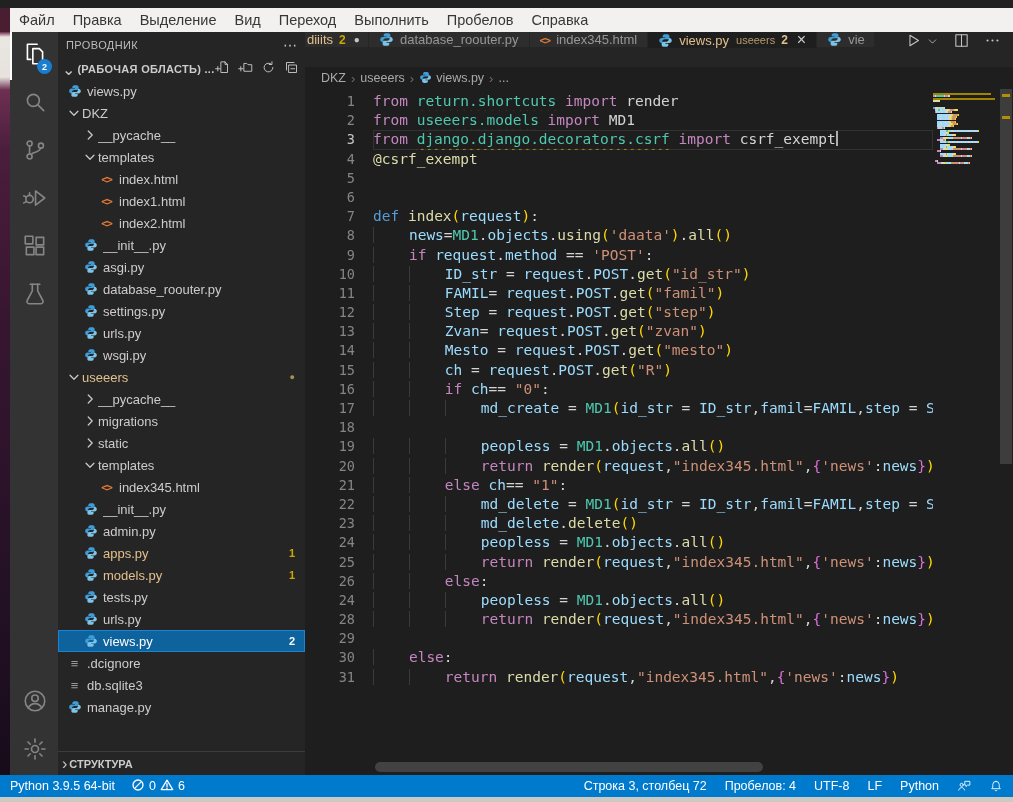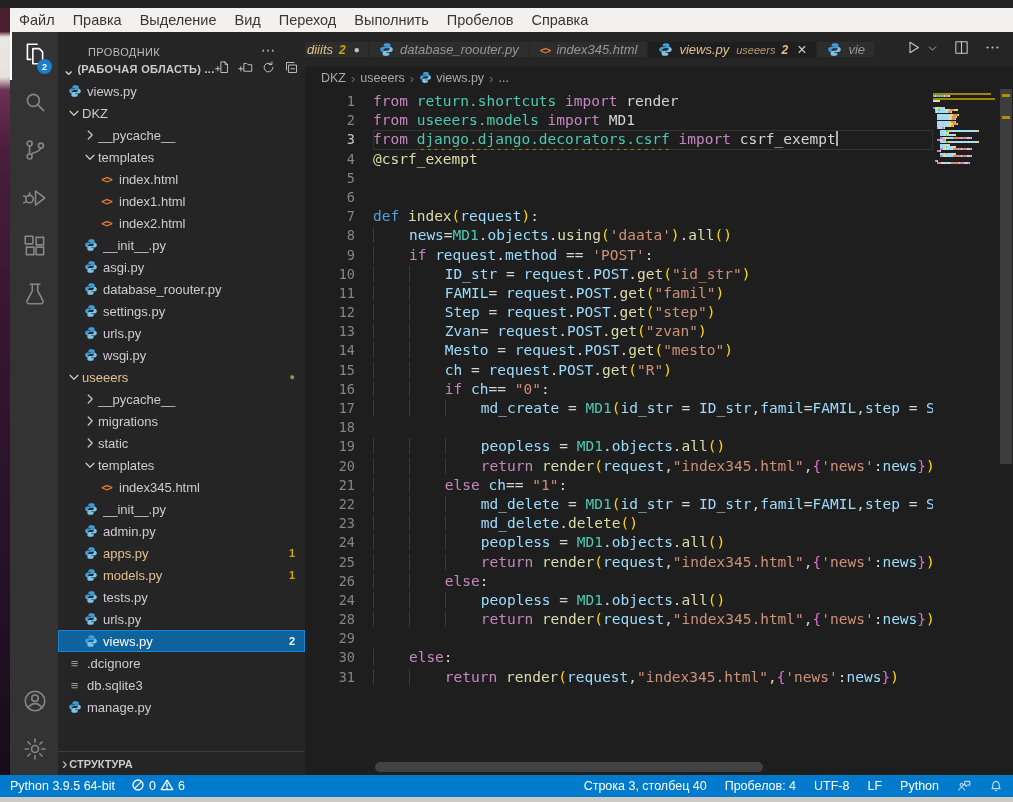--- a/index.html
+++ b/index.html
@@ -21,21 +21,21 @@
   
   .activitybar { width:48px; background:#333333; flex:0 0 auto; display:flex; flex-direction:column; align-items:stretch; }
   .act-item { height:48px; display:flex; align-items:center; justify-content:center; color:#858585; position:relative; border-left:2px solid transparent; cursor:pointer; }
   .act-item.active { color:#ffffff; border-left-color:#ffffff; }
   .act-item svg { width:26px; height:26px; }
   .act-badge { position:absolute; right:6px; bottom:6px; background:#1a7ed0; color:#fff; font-size:9px; font-weight:bold; min-width:15px; height:15px; border-radius:8px; display:flex; align-items:center; justify-content:center; }
   .act-spacer { flex:1 1 auto; }
 
   
   .sidebar { width:247px; background:#252526; flex:0 0 auto; display:flex; flex-direction:column; overflow:hidden; }
-  .sb-title-row { height:26px; display:flex; align-items:flex-end; padding:0 30px; flex:0 0 auto; }
+  .sb-title-row { height:26px; display:flex; align-items:center; padding:0 8px; flex:0 0 auto; }
   .sb-title { font-size:11px; color:#bbbbbb; letter-spacing:.4px; flex:1; }
   .sb-more { color:#c5c5c5; font-size:14px; cursor:pointer; }
   .sb-section { height:22px; display:flex; align-items:center; padding:0 6px 0 4px; flex:0 0 auto; }
   .sb-section .chev { color:#c5c5c5; margin-right:2px; }
   .sb-section-label { font-size:11px; font-weight:bold; color:#cccccc; letter-spacing:.3px; flex:1; white-space:nowrap; overflow:hidden; }
   .sb-actions { display:flex; gap:8px; }
   .sb-actions svg { width:15px; height:15px; color:#c5c5c5; cursor:pointer; }
   .tree { flex:1 1 auto; overflow:hidden; }
   .tree-row { height:22px; display:flex; align-items:center; font-size:13px; color:#cccccc; cursor:pointer; position:relative; padding-right:10px; }
   .tree-row .chev { width:16px; height:16px; flex:0 0 auto; display:flex; align-items:center; justify-content:center; color:#c5c5c5; }
@@ -51,21 +51,21 @@
   .tree-row.selected .tree-label { color:#ffffff; }
   .tree-row.selected .tbadge { color:#ffffff; }
   .html-ic { color:#e37933; font-weight:bold; font-size:10.5px; letter-spacing:-1px; font-family:"DejaVu Sans Mono",monospace; }
   .list-ic { color:#999999; font-size:13px; }
   .sb-outline { height:24px; border-top:1px solid #3c3c3c; display:flex; align-items:center; padding:0 4px; flex:0 0 auto; }
   .sb-outline .chev { color:#c5c5c5; margin-right:2px; }
   .sb-outline-label { font-size:11px; font-weight:bold; color:#cccccc; }
 
   
   .editor-zone { flex:1 1 auto; display:flex; flex-direction:column; min-width:0; background:#1e1e1e; }
-  .tabbar { height:35px; background:#252526; display:flex; flex:0 0 auto; align-items:center;font-style:italic; }
+  .tabbar { height:35px; background:#252526; display:flex; flex:0 0 auto; align-items:flex-start; }
   .tab { display:flex; align-items:center; padding:0 10px; background:#2d2d2d; border-right:1px solid #252526; font-size:13px; color:#969696; cursor:pointer; white-space:nowrap; overflow:hidden; }
   .tab .ficon { margin-right:6px; display:flex; }
   .tab .ficon svg { width:15px; height:15px; }
   .tab.active { background:#1e1e1e; }
   .tab .tab-label.gold { color:#e2c08d; }
   .tab .tab-desc { font-size:11px; color:#b89a6b; margin-left:7px; }
   .tab .tab-badge { color:#cca700; font-weight:bold; margin-left:6px; font-size:12px; }
   .tab.active .tab-badge { color:#e2c08d; }
   .tab .tab-dot { color:#c5c5c5; font-size:10px; margin-left:8px; }
   .tab .tab-close { color:#cccccc; margin-left:9px; font-size:16px; line-height:1; }
@@ -766,21 +766,21 @@
         <span>0</span>
         <span id="warn-icon"><svg viewBox="0 0 16 16" fill="none" stroke="currentColor" stroke-width="1.5" stroke-linecap="round" stroke-linejoin="round">
               <path d="M8 2.5L14.6 13.2H1.4z"></path>
               <path d="M8 6.5v3.1"></path>
               <path d="M8 11.4v.7"></path>
             </svg></span>
         <span>6</span>
       </span>
     </div>
     <div class="sb-group right" id="status-right">
-        <span class="status-item">Строка 3, столбец 40</span>
+        <span class="status-item">Строка 3, столбец 72</span>
         <span class="status-item">Пробелов: 4</span>
         <span class="status-item">UTF-8</span>
         <span class="status-item">LF</span>
         <span class="status-item">Python</span>
         <span class="status-item">
           <svg viewBox="0 0 24 24" fill="none" stroke="currentColor" stroke-width="1.5" stroke-linecap="round" stroke-linejoin="round">
             <path d="M14 4h8v6.5h-4L15.5 13v-2.5H14z"></path>
             <circle cx="8" cy="10" r="2.7"></circle>
             <path d="M3 19c.9-2.8 2.7-4.2 5-4.2s4.1 1.4 5 4.2"></path>
           </svg>

